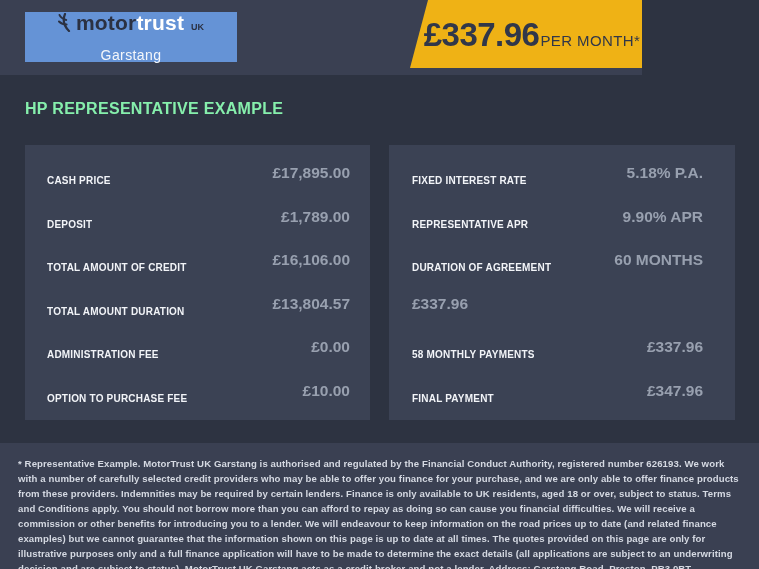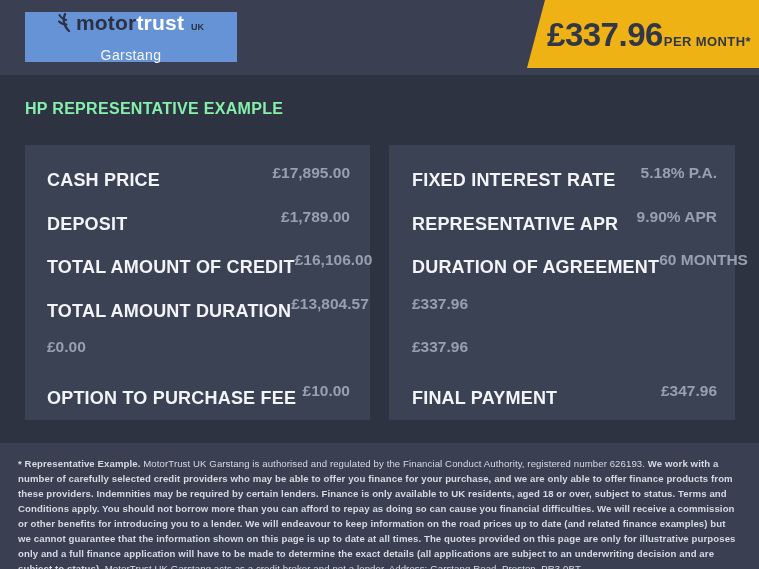--- a/index.html
+++ b/index.html
@@ -14,21 +14,21 @@
     --fineprint-color:#d5d9e2;
   }
   *{box-sizing:border-box;margin:0;padding:0;}
   html,body{background:#20252f;}
   .stage{
     position:relative;width:759px;height:569px;overflow:hidden;
     background:var(--body-bg);
     font-family:"Liberation Sans", sans-serif;
   }
   
-  .header-band{position:absolute;left:0;top:0;width:759px;height:75px;background:var(--band-bg);}
+  .header-band{position:absolute;left:0;top:0;width:642px;height:75px;background:var(--band-bg);}
   .logo-box{
     position:absolute;left:25px;top:12px;width:212px;height:50px;
     background:var(--logo-bg);
     display:flex;flex-direction:column;align-items:center;justify-content:center;
     line-height:1;
   }
   .logo-line1{display:flex;align-items:center;}
   .logo-motor{font-size:21px;font-weight:700;color:var(--navy-text);letter-spacing:.2px;}
   .logo-trust{font-size:21px;font-weight:700;color:#ffffff;letter-spacing:.2px;}
   .logo-uk{font-size:9px;font-weight:700;color:var(--navy-text);align-self:flex-end;margin-bottom:1px;margin-left:7px;}
@@ -36,49 +36,49 @@
   .leaf-icon{margin-right:3px;display:inline-flex;}
   
   .price-banner{
     position:absolute;right:0;top:0;width:232px;height:68px;
     background:var(--banner-bg);
     clip-path:polygon(18px 0,100% 0,100% 100%,0 100%);
     display:flex;align-items:baseline;justify-content:center;
     padding-top:16px;padding-left:12px;
   }
   .price-amount{font-size:33px;font-weight:700;color:#313749;letter-spacing:-.5px;}
-  .price-period{font-size:13px;font-weight:700;color:#313749;margin-left:1px;letter-spacing:.4px;}
+  .price-period{font-size:15px;font-weight:400;color:#313749;margin-left:1px;letter-spacing:.4px;}
   
   .page-title{
     position:absolute;left:25px;top:100px;
     font-size:16px;font-weight:700;color:#86efac;letter-spacing:.3px;
   }
   
   .panel{
     position:absolute;top:145px;width:345px;height:275px;
     background:var(--panel-bg);
     display:flex;flex-direction:column;justify-content:space-between;
     padding:14px 20px 15px 22px;
   }
   .panel.left{left:25px;}
-  .panel.right{left:389px;width:346px;padding-left:23px;padding-right:18px;}
+  .panel.right{left:389px;width:346px;padding-left:23px;padding-right:32px;}
   .finance-row{display:flex;align-items:center;justify-content:space-between;height:28px;}
-  .finance-label{font-size:18px;font-weight:700;color:var(--label-color);letter-spacing:.2px;white-space:nowrap;margin-top:15px;}
+  .finance-label{font-size:10px;font-weight:700;color:var(--label-color);letter-spacing:.2px;white-space:nowrap;margin-top:15px;}
   .finance-value{font-size:15.5px;font-weight:600;color:var(--value-color);white-space:nowrap;}
   
   .footer-band{
     position:absolute;left:0;top:443px;width:759px;height:126px;
     background:var(--band-bg);
     padding:13px 19px 0 18px;
   }
   .fineprint{
     font-size:9.6px;line-height:15px;font-weight:600;color:var(--fineprint-color);
     letter-spacing:.1px;
   }
-  .fineprint .seg-bold{font-weight:400;}
+  .fineprint .seg-bold{font-weight:700;}
 </style>
 </head>
 <body>
 
 <div class="stage">
 
   <div class="header-band">
     <div class="logo-box">
       <div class="logo-line1">
         <span class="leaf-icon">
@@ -114,20 +114,21 @@
     </div>
     <div class="finance-row">
       <span class="finance-label">TOTAL AMOUNT OF CREDIT</span>
       <span class="finance-value">£16,106.00</span>
     </div>
     <div class="finance-row">
       <span class="finance-label">TOTAL AMOUNT DURATION</span>
       <span class="finance-value">£13,804.57</span>
     </div>
     <div class="finance-row">
+      <span class="finance-label">ADMINISTRATION FEE</span>
       <span class="finance-value">£0.00</span>
     </div>
     <div class="finance-row">
       <span class="finance-label">OPTION TO PURCHASE FEE</span>
       <span class="finance-value">£10.00</span>
     </div>
   </div>
 
   <div class="panel right">
     <div class="finance-row">
@@ -139,20 +140,21 @@
       <span class="finance-value">9.90% APR</span>
     </div>
     <div class="finance-row">
       <span class="finance-label">DURATION OF AGREEMENT</span>
       <span class="finance-value">60 MONTHS</span>
     </div>
     <div class="finance-row">
       <span class="finance-value">£337.96</span>
     </div>
     <div class="finance-row">
+      <span class="finance-label">58 MONTHLY PAYMENTS</span>
       <span class="finance-value">£337.96</span>
     </div>
     <div class="finance-row">
       <span class="finance-label">FINAL PAYMENT</span>
       <span class="finance-value">£347.96</span>
     </div>
   </div>
 
   <div class="footer-band">
     <p class="fineprint"><span>* Representative Example. </span><span class="seg-bold">MotorTrust UK Garstang is authorised and regulated by the Financial Conduct Authority, registered number 626193.</span><span> We work with a number of carefully selected credit providers who may be able to offer you finance for your purchase, and we are only able to offer finance products from these providers. Indemnities may be required by certain lenders. Finance is only available to UK residents, aged 18 or over, subject to status. Terms and Conditions apply. You should not borrow more than you can afford to repay as doing so can cause you financial difficulties. We will receive a commission or other benefits for introducing you to a lender. We will endeavour to keep information on the road prices up to date (and related finance examples) but we cannot guarantee that the information shown on this page is up to date at all times. The quotes provided on this page are only for illustrative purposes only and a full finance application will have to be made to determine the exact details (all applications are subject to an underwriting decision and are subject to status). </span><span class="seg-bold">MotorTrust UK Garstang acts as a credit broker and not a lender. Address: Garstang Road, Preston, PR3 0BT</span></p>

